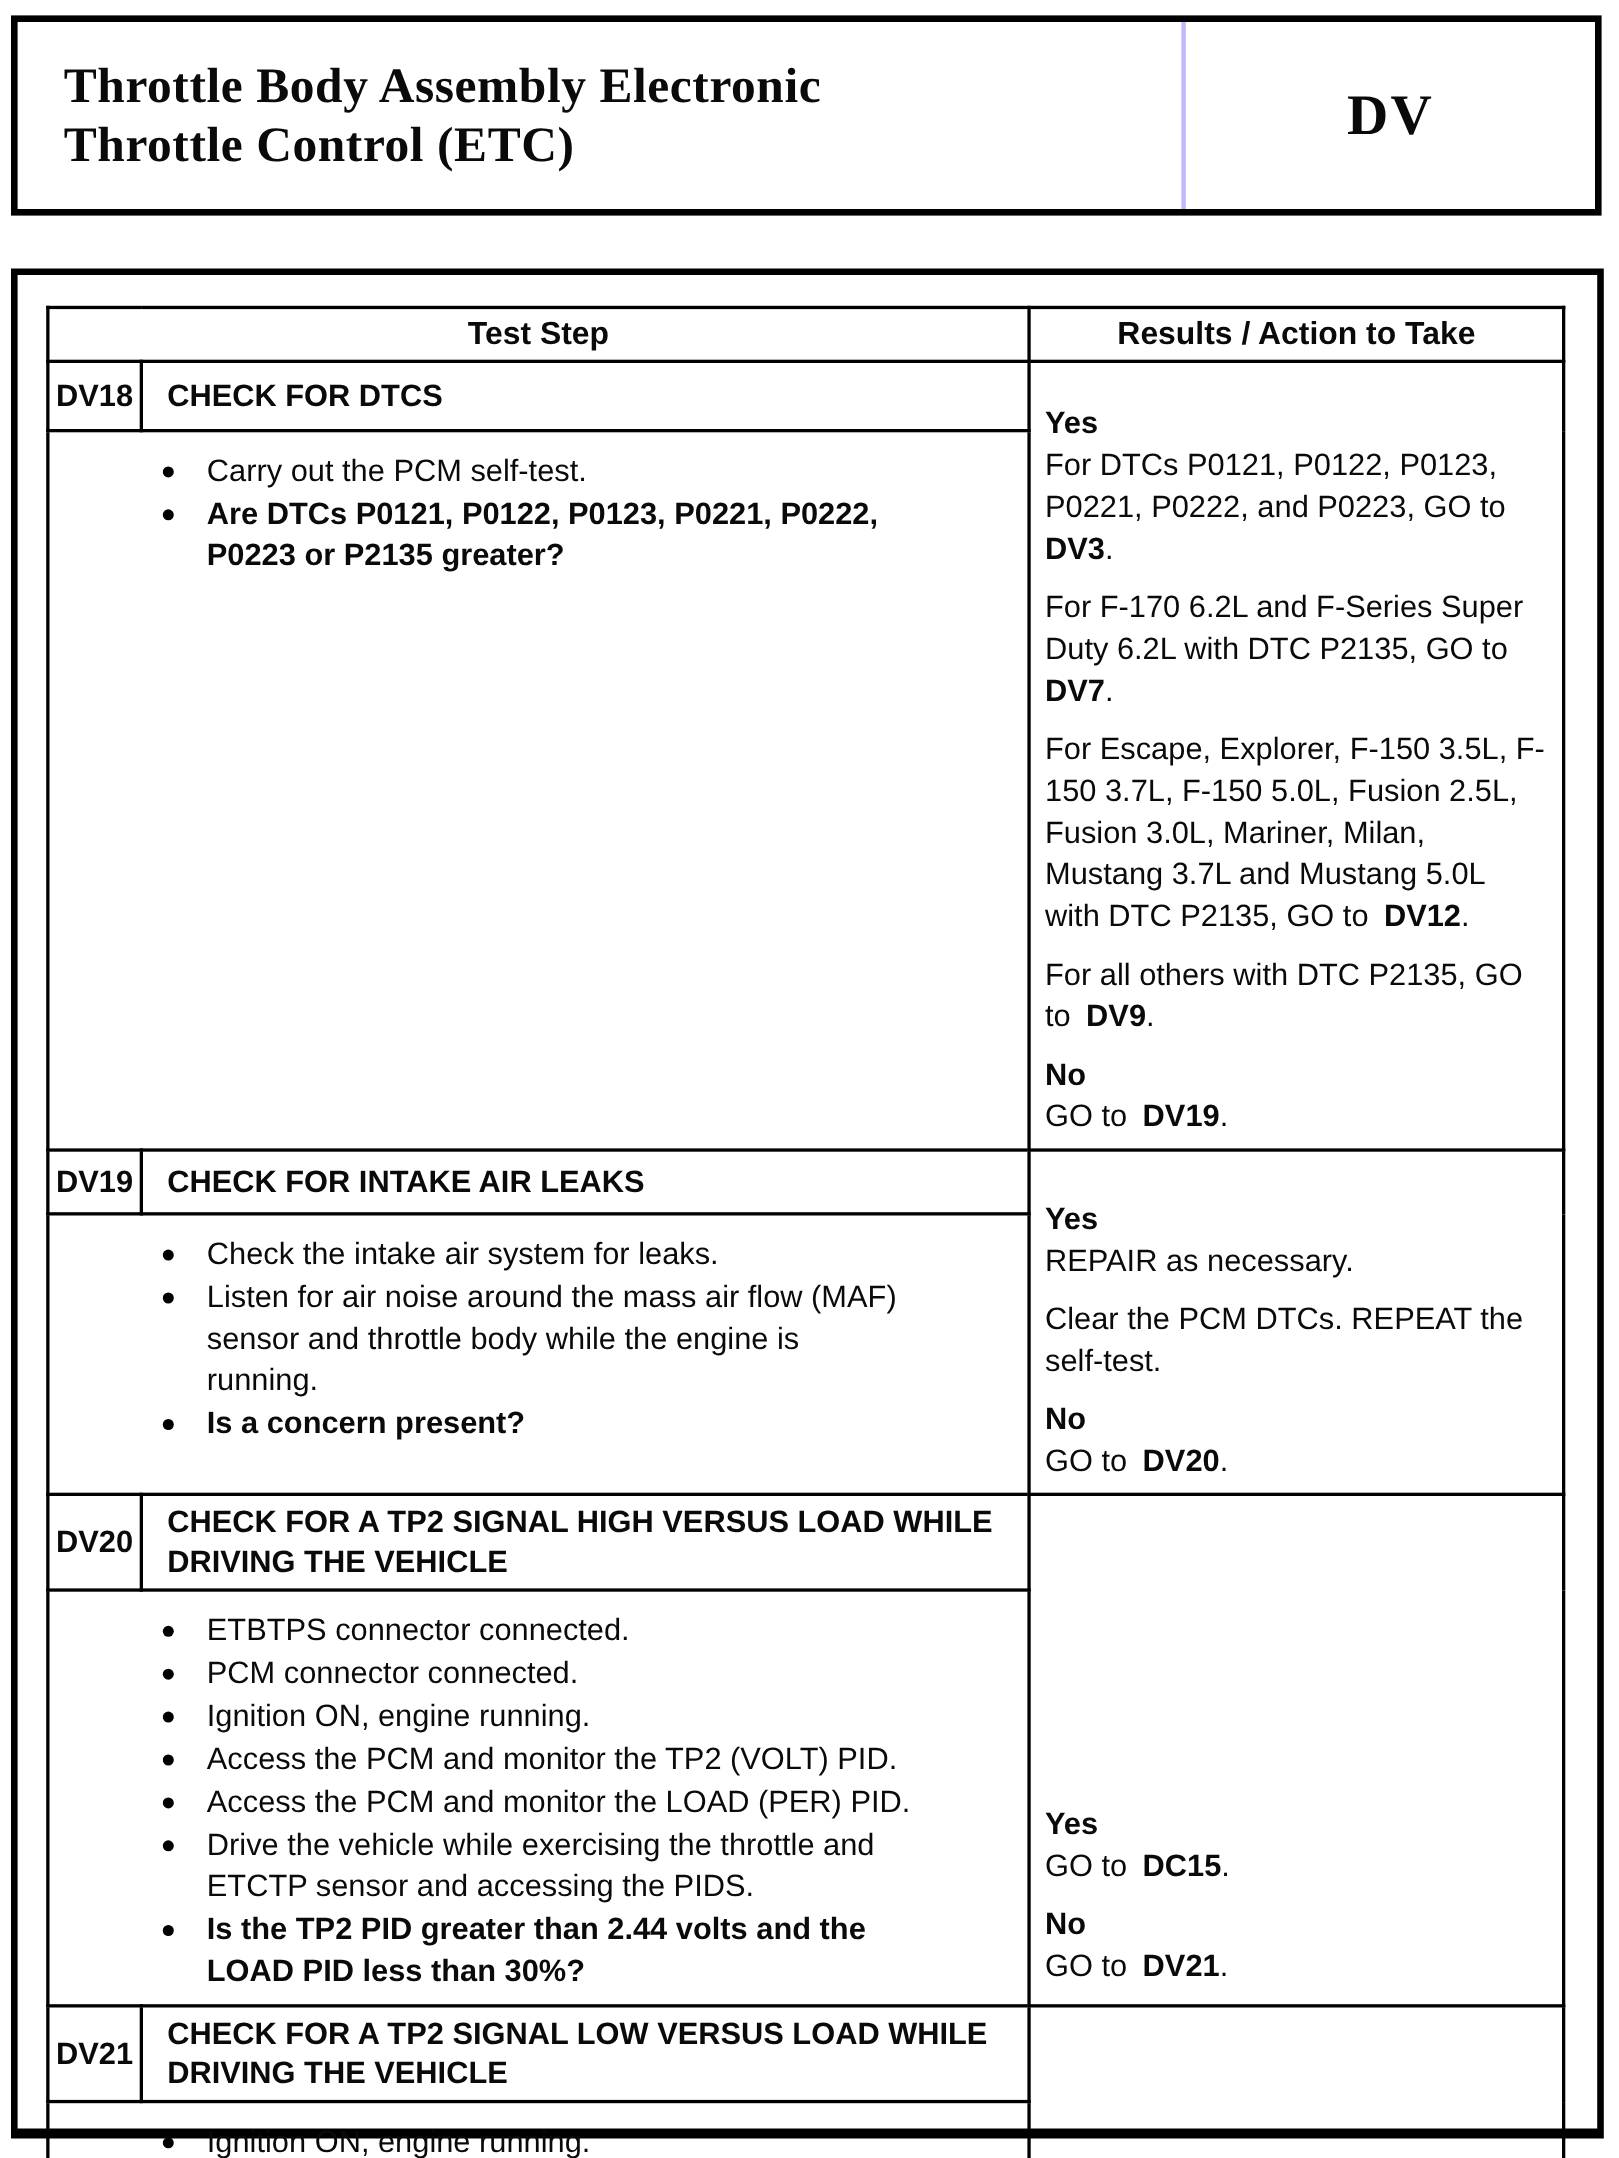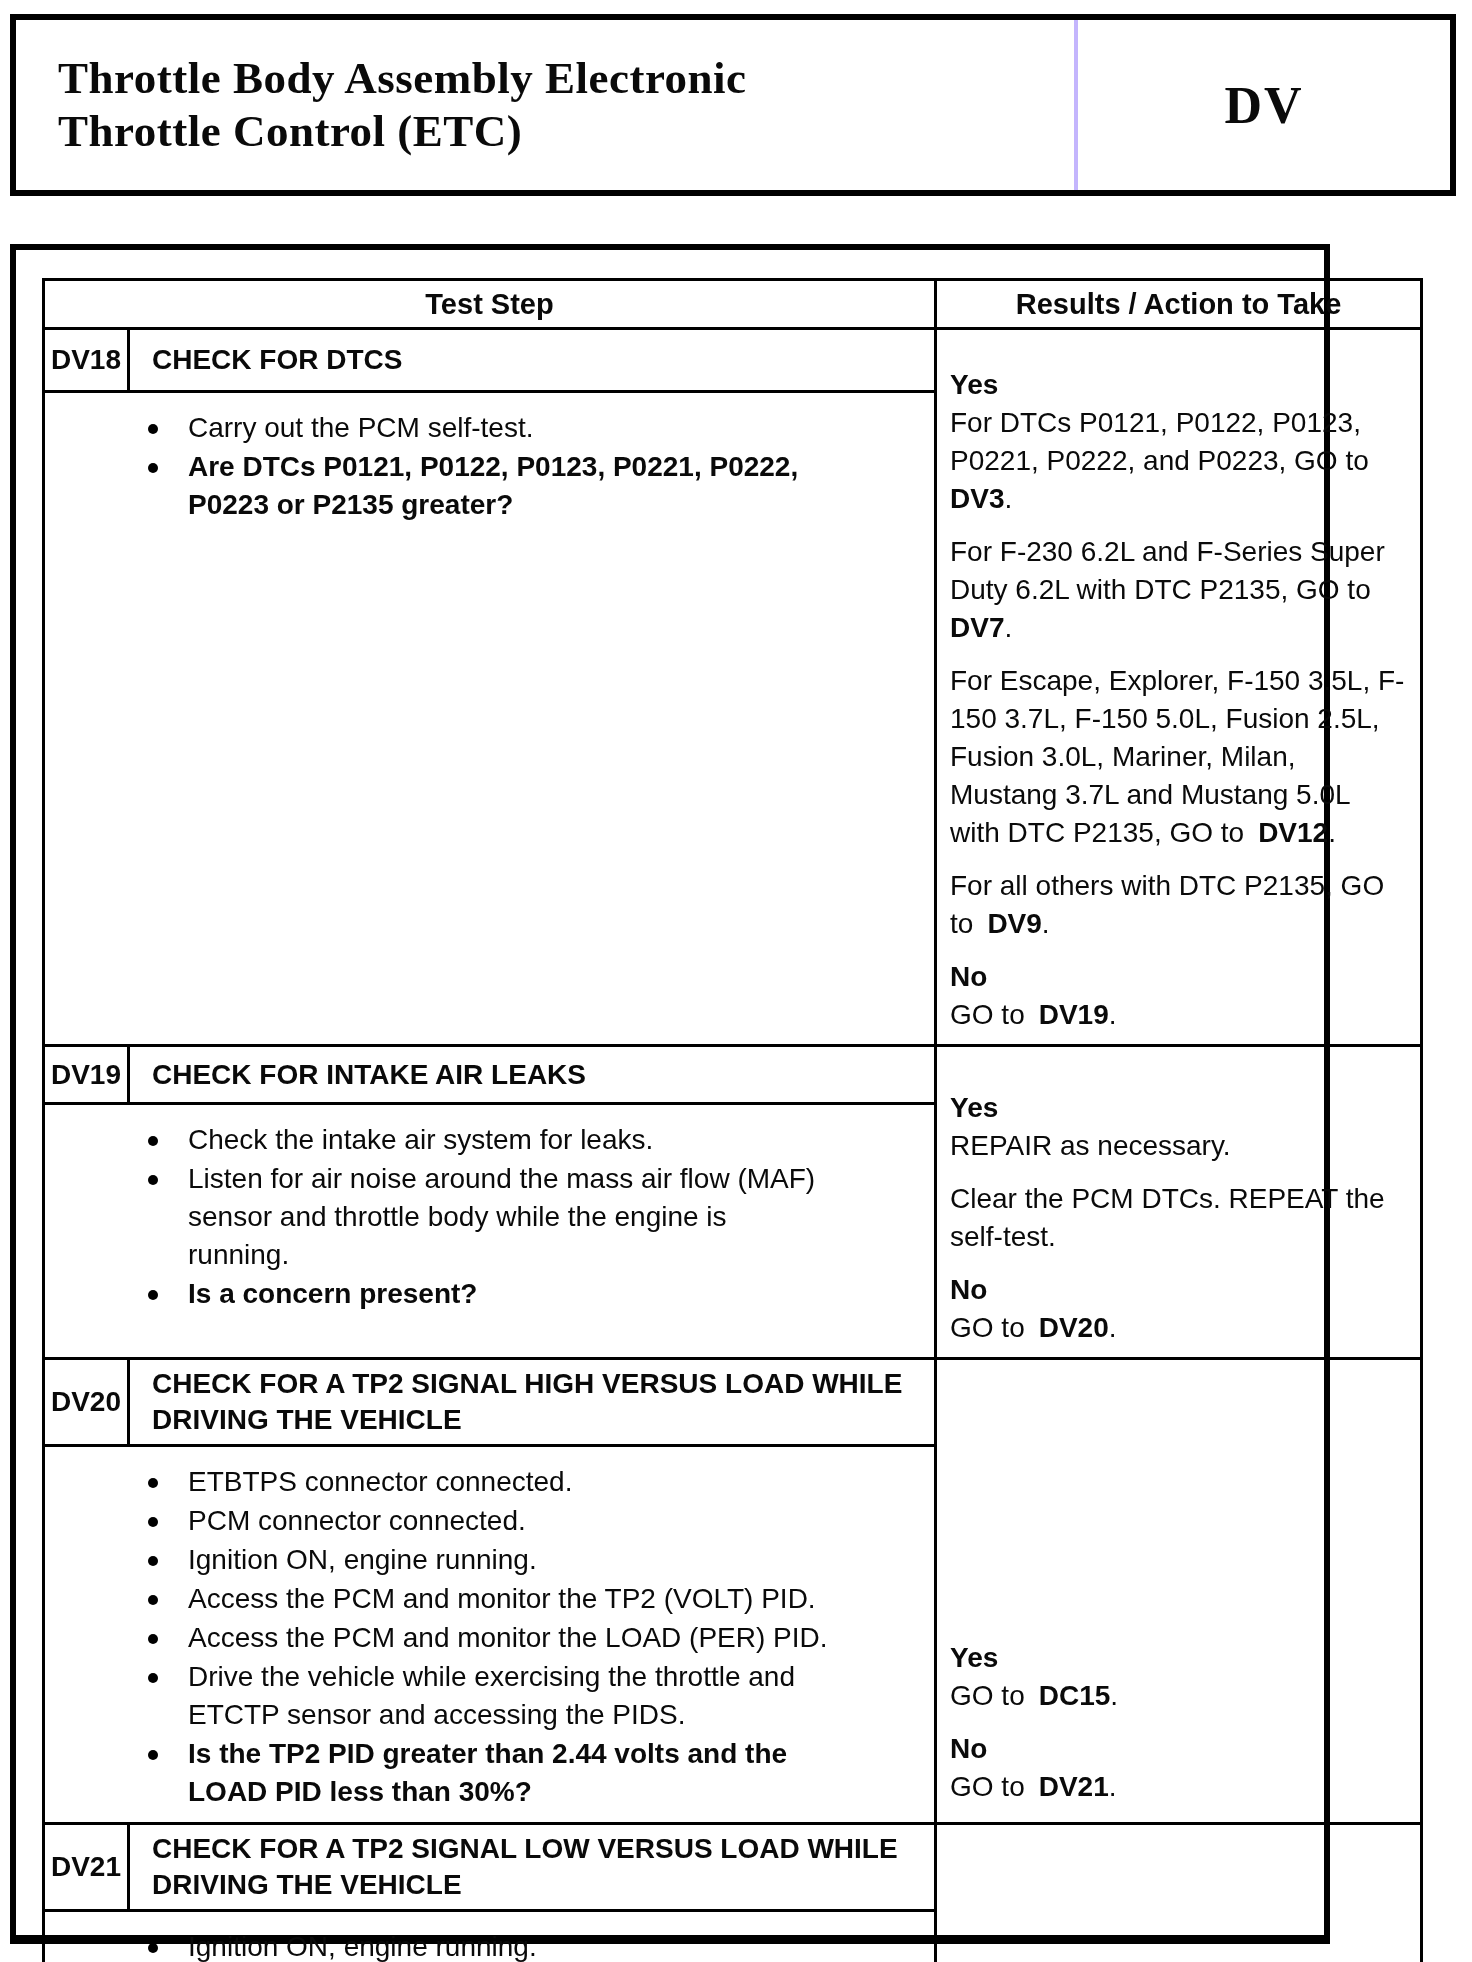--- a/index.html
+++ b/index.html
@@ -38,21 +38,21 @@
   }
   .header-code{
     font-family:"Liberation Serif", serif;
     font-weight:bold;
     font-size:52px;
     letter-spacing:2px;
   }
   
   .main-box{
     margin-top:48px;
-    width:1320px;height:1700px;
+    width:1448px;height:1700px;
     border:6px solid #000;
     border-bottom-width:9px;
     box-sizing:border-box;
     padding:28px 0 0 26px;
   }
   table.pinpoint{
     border-collapse:collapse;
     width:1378px;
     table-layout:fixed;
   }
@@ -154,21 +154,21 @@
         <th class="th-test" colspan="2">Test Step</th>
         <th class="th-results">Results / Action to Take</th>
       </tr>
     </thead>
     <tbody>
         <tr class="title-row sec-0">
           <td class="id-cell">DV18</td>
           <td class="title-cell">CHECK FOR DTCS</td>
           <td class="results-cell sec-0" rowspan="2">
             <div class="para"><span class="bold">Yes</span><br><span>For DTCs P0121, P0122, P0123, P0221, P0222, and P0223, GO to </span><span class="bold">DV3</span><span>.</span></div>
-            <div class="para"><span>For F-230 6.2L and F-Series Super Duty 6.2L with DTC P2135, GO to </span><span class="bold">DV7</span><span>.</span></div>
+            <div class="para"><span>For F-170 6.2L and F-Series Super Duty 6.2L with DTC P2135, GO to </span><span class="bold">DV7</span><span>.</span></div>
             <div class="para"><span>For Escape, Explorer, F-150 3.5L, F-150 3.7L, F-150 5.0L, Fusion 2.5L, Fusion 3.0L, Mariner, Milan, Mustang 3.7L and Mustang 5.0L with DTC P2135, GO to </span><span class="bold">DV12</span><span>.</span></div>
             <div class="para"><span>For all others with DTC P2135, GO to </span><span class="bold">DV9</span><span>.</span></div>
             <div class="para"><span class="bold">No</span><br><span>GO to </span><span class="bold">DV19</span><span>.</span></div>
           </td>
         </tr>
         <tr class="body-row sec-0">
           <td class="bullets-cell" colspan="2">
             <ul class="bullets">
               <li>
                 <span class="dot"></span>

